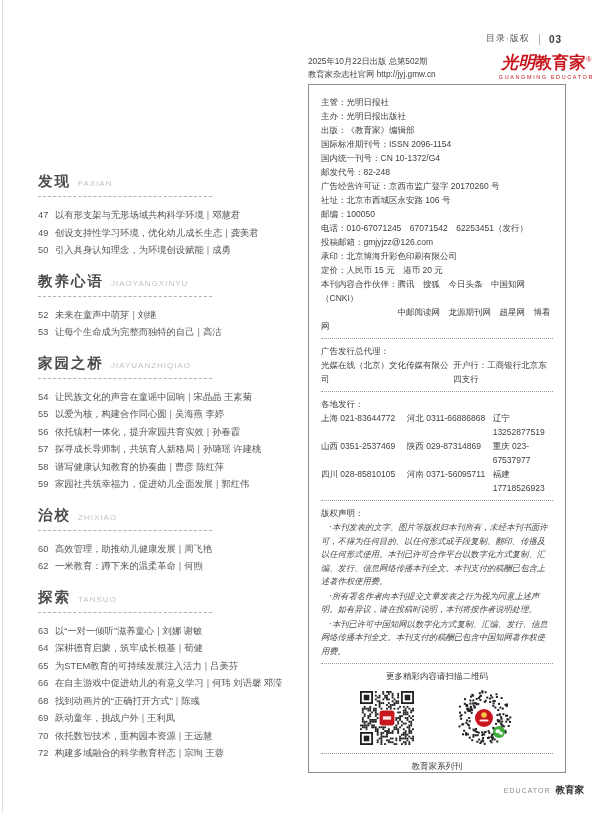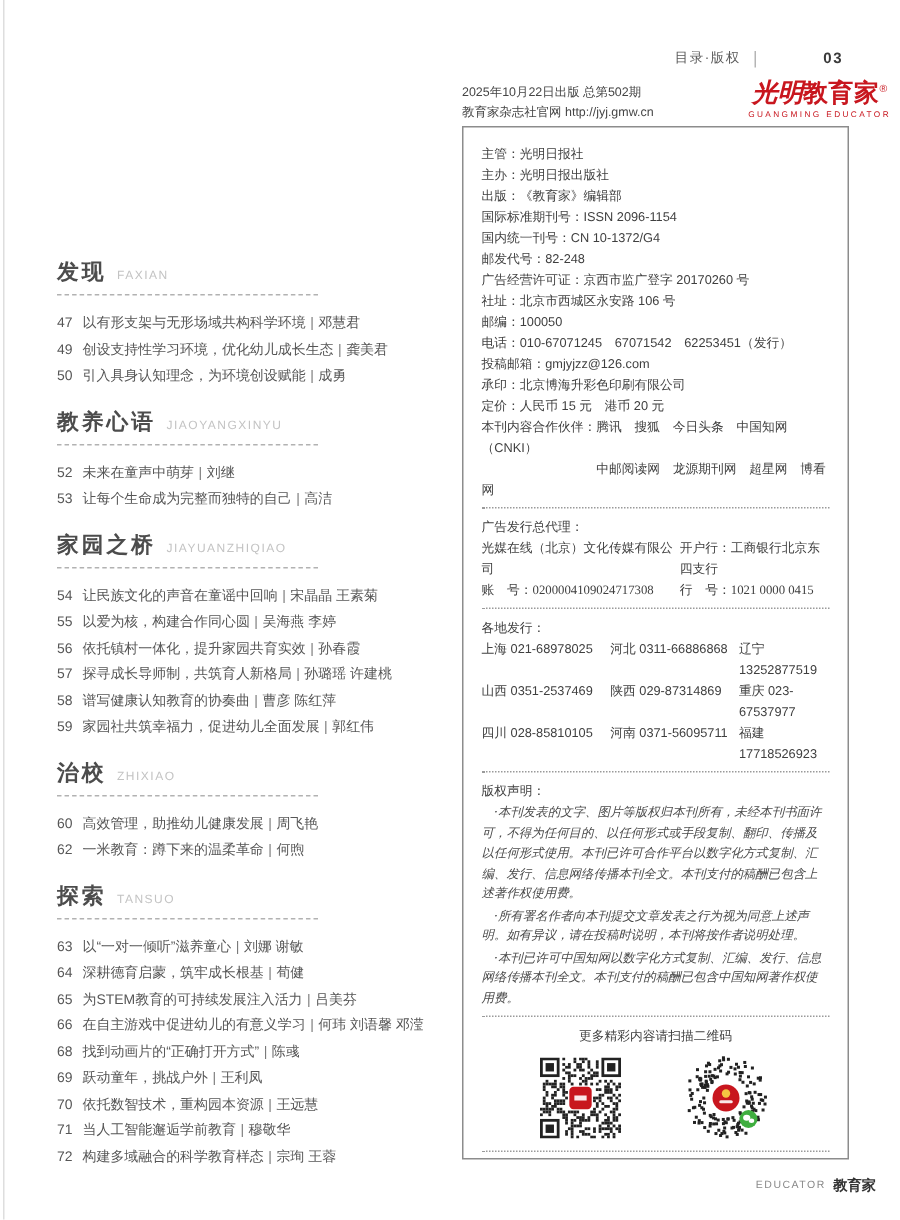--- a/index.html
+++ b/index.html
@@ -6,21 +6,21 @@
   body{
     width:600px;height:813px;background:#ffffff;position:relative;
     font-family:"Liberation Sans",sans-serif;color:#3c3c3c;overflow:hidden;
   }
   .page-edge{position:absolute;left:2px;top:0;bottom:0;width:1px;background:#dedede;}
 
   
   .page-header{position:absolute;top:32px;right:38px;display:flex;align-items:flex-end;gap:9px;}
   .crumb{font-size:9px;color:#5a5a5a;letter-spacing:1px;}
   .vline{width:1px;height:11px;background:#b5b5b5;}
-  .pageno{font-size:10px;font-weight:bold;color:#3a3a3a;letter-spacing:1px;margin-left:36px;}
+  .pageno{font-size:10px;font-weight:bold;color:#3a3a3a;letter-spacing:1px;}
 
   
   .masthead{position:absolute;left:308px;top:50px;width:286px;display:flex;justify-content:space-between;align-items:center;}
   .issue-info{font-size:8.3px;color:#454545;line-height:13px;padding-top:5px;}
   .brand{text-align:center;color:#c8161e;}
   .brand-line{line-height:18px;white-space:nowrap;}
   .brand-script{font-family:"DejaVu Serif",serif;font-style:italic;font-weight:bold;font-size:17px;}
   .brand-bold{font-weight:bold;font-size:16.5px;letter-spacing:.5px;}
   .brand-reg{font-size:7px;vertical-align:super;}
   .brand-sub{font-size:5.5px;letter-spacing:1.6px;margin-top:1px;}
@@ -200,23 +200,20 @@
       </div>
 
       <div class="toc-item">
         <span class="toc-page">69</span><span class="toc-title">跃动童年，挑战户外</span><span class="toc-div">|</span><span class="toc-authors">王利凤</span>
       </div>
 
       <div class="toc-item">
         <span class="toc-page">70</span><span class="toc-title">依托数智技术，重构园本资源</span><span class="toc-div">|</span><span class="toc-authors">王远慧</span>
       </div>
 
-      <div class="toc-item">
-        <span class="toc-page">71</span><span class="toc-title">当人工智能邂逅学前教育</span><span class="toc-div">|</span><span class="toc-authors">穆敬华</span>
-      </div>
 
       <div class="toc-item">
         <span class="toc-page">72</span><span class="toc-title">构建多域融合的科学教育样态</span><span class="toc-div">|</span><span class="toc-authors">宗珣 王蓉</span>
       </div>
 
   </div>
 </aside>
 
 <section class="infobox">
   <div>
@@ -256,34 +253,30 @@
   <div class="sep"></div>
 
   <div>
     <div class="ib-line">广告发行总代理：</div>
 
       <div class="ib-row2">
         <span class="l">光媒在线（北京）文化传媒有限公司</span>
         <span class="r">开户行：工商银行北京东四支行</span>
       </div>
 
-      <div class="ib-row2">
-        <span class="l">账　号：0200004109024717308</span>
-        <span class="r">行　号：1021 0000 0415</span>
-      </div>
 
   </div>
 
   <div class="sep"></div>
 
   <div>
     <div class="ib-line">各地发行：</div>
 
       <div class="ib-row3">
-        <span>上海 021-68978025</span>
+        <span>上海 021-83644772</span>
         <span>河北 0311-66886868</span>
         <span>辽宁 13252877519</span>
       </div>
 
       <div class="ib-row3">
         <span>山西 0351-2537469</span>
         <span>陕西 029-87314869</span>
         <span>重庆 023-67537977</span>
       </div>
 

